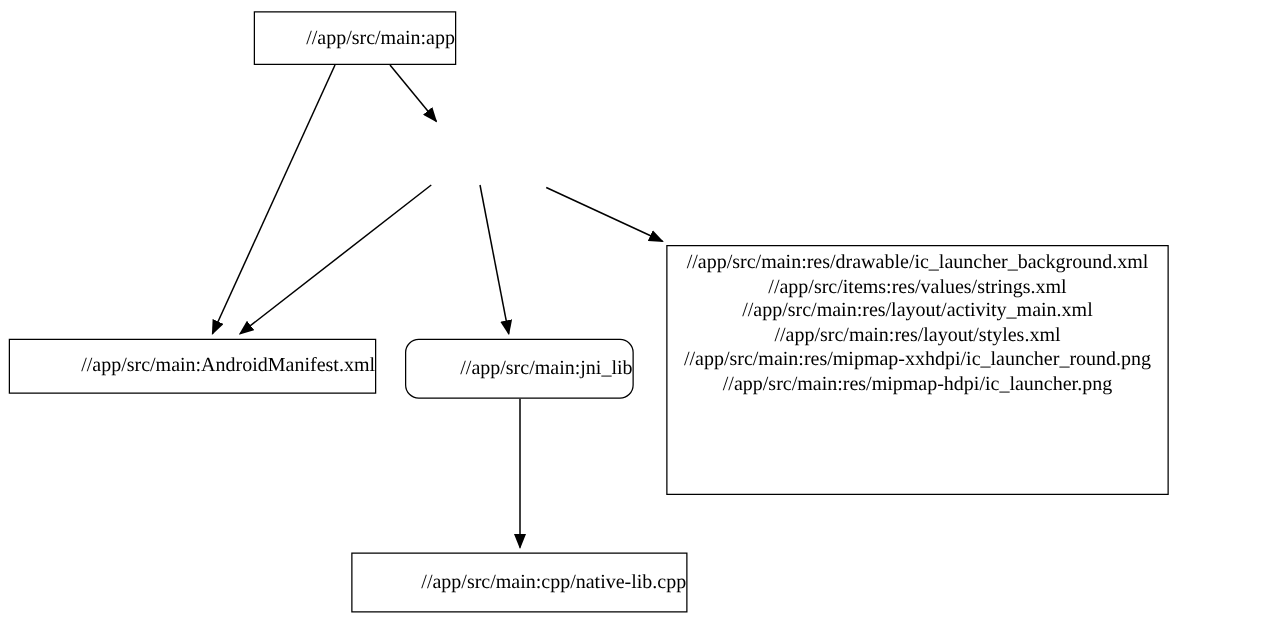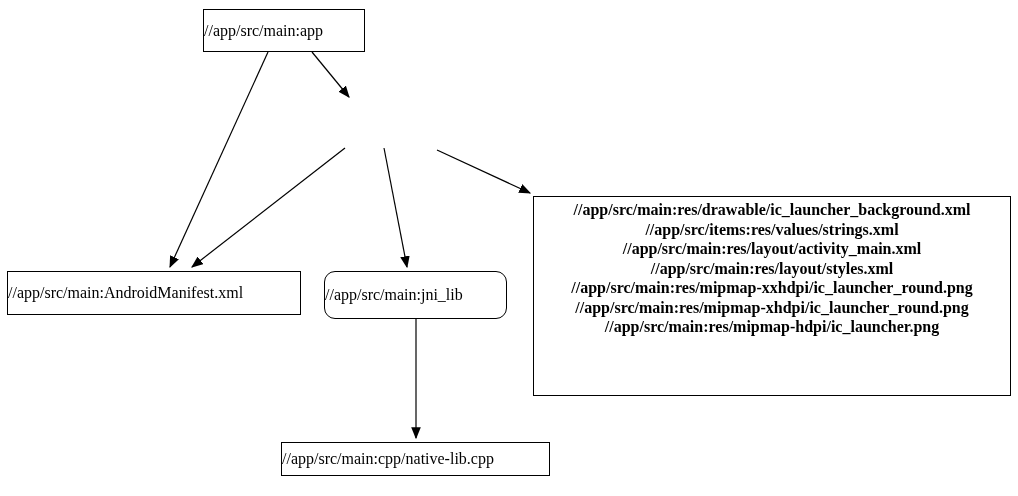--- a/index.html
+++ b/index.html
@@ -27,37 +27,36 @@
     stroke: #000000;
     stroke-width: 1.2;
   }
   .node {
     position: absolute;
     box-sizing: border-box;
     border: 1px solid #000000;
     background: #ffffff;
     display: flex;
     align-items: center;
-    justify-content: flex-start;
+    justify-content: flex-end;
     text-align: center;
     font-size: 16px;
     line-height: 19.5px;
     white-space: nowrap;
   }
   .node-app        { left: 203px; top: 9px;   width: 162px; height: 43px; }
   .node-lib        { left: 302px; top: 100px; width: 151px; height: 48px; }
   .node-manifest   { left: 7px;   top: 271px; width: 294px; height: 44px; }
   .node-jni-lib    { left: 324px; top: 271px; width: 183px; height: 48px; border-radius: 11px; }
-  .node-native-lib { left: 281px; top: 442px; width: 269px; height: 34px; }
+  .node-native-lib { left: 281px; top: 442px; width: 269px; height: 48px; }
   .node-resources  {
-    left: 533px; top: 196px; width: 478px; height: 200px;
+    left: 533px; top: 196px; width: 402px; height: 200px;
     flex-direction: column;
     justify-content: flex-start;
     padding-top: 3px;
-    font-weight: bold;
   }
   .resource-line {
     display: block;
   }
 </style>
 </head>
 <body>
 
 <div class="canvas">
 
@@ -87,21 +86,20 @@
   <div class="node node-jni-lib">
     <span>//app/src/main:jni_lib</span>
   </div>
 
   <div class="node node-resources">
     <span class="resource-line">//app/src/main:res/drawable/ic_launcher_background.xml</span>
     <span class="resource-line">//app/src/items:res/values/strings.xml</span>
     <span class="resource-line">//app/src/main:res/layout/activity_main.xml</span>
     <span class="resource-line">//app/src/main:res/layout/styles.xml</span>
     <span class="resource-line">//app/src/main:res/mipmap-xxhdpi/ic_launcher_round.png</span>
-    <span class="resource-line">//app/src/main:res/mipmap-xhdpi/ic_launcher_round.png</span>
     <span class="resource-line">//app/src/main:res/mipmap-hdpi/ic_launcher.png</span>
   </div>
 
   <div class="node node-native-lib">
     <span>//app/src/main:cpp/native-lib.cpp</span>
   </div>
 
 </div>
 
 </body></html>

